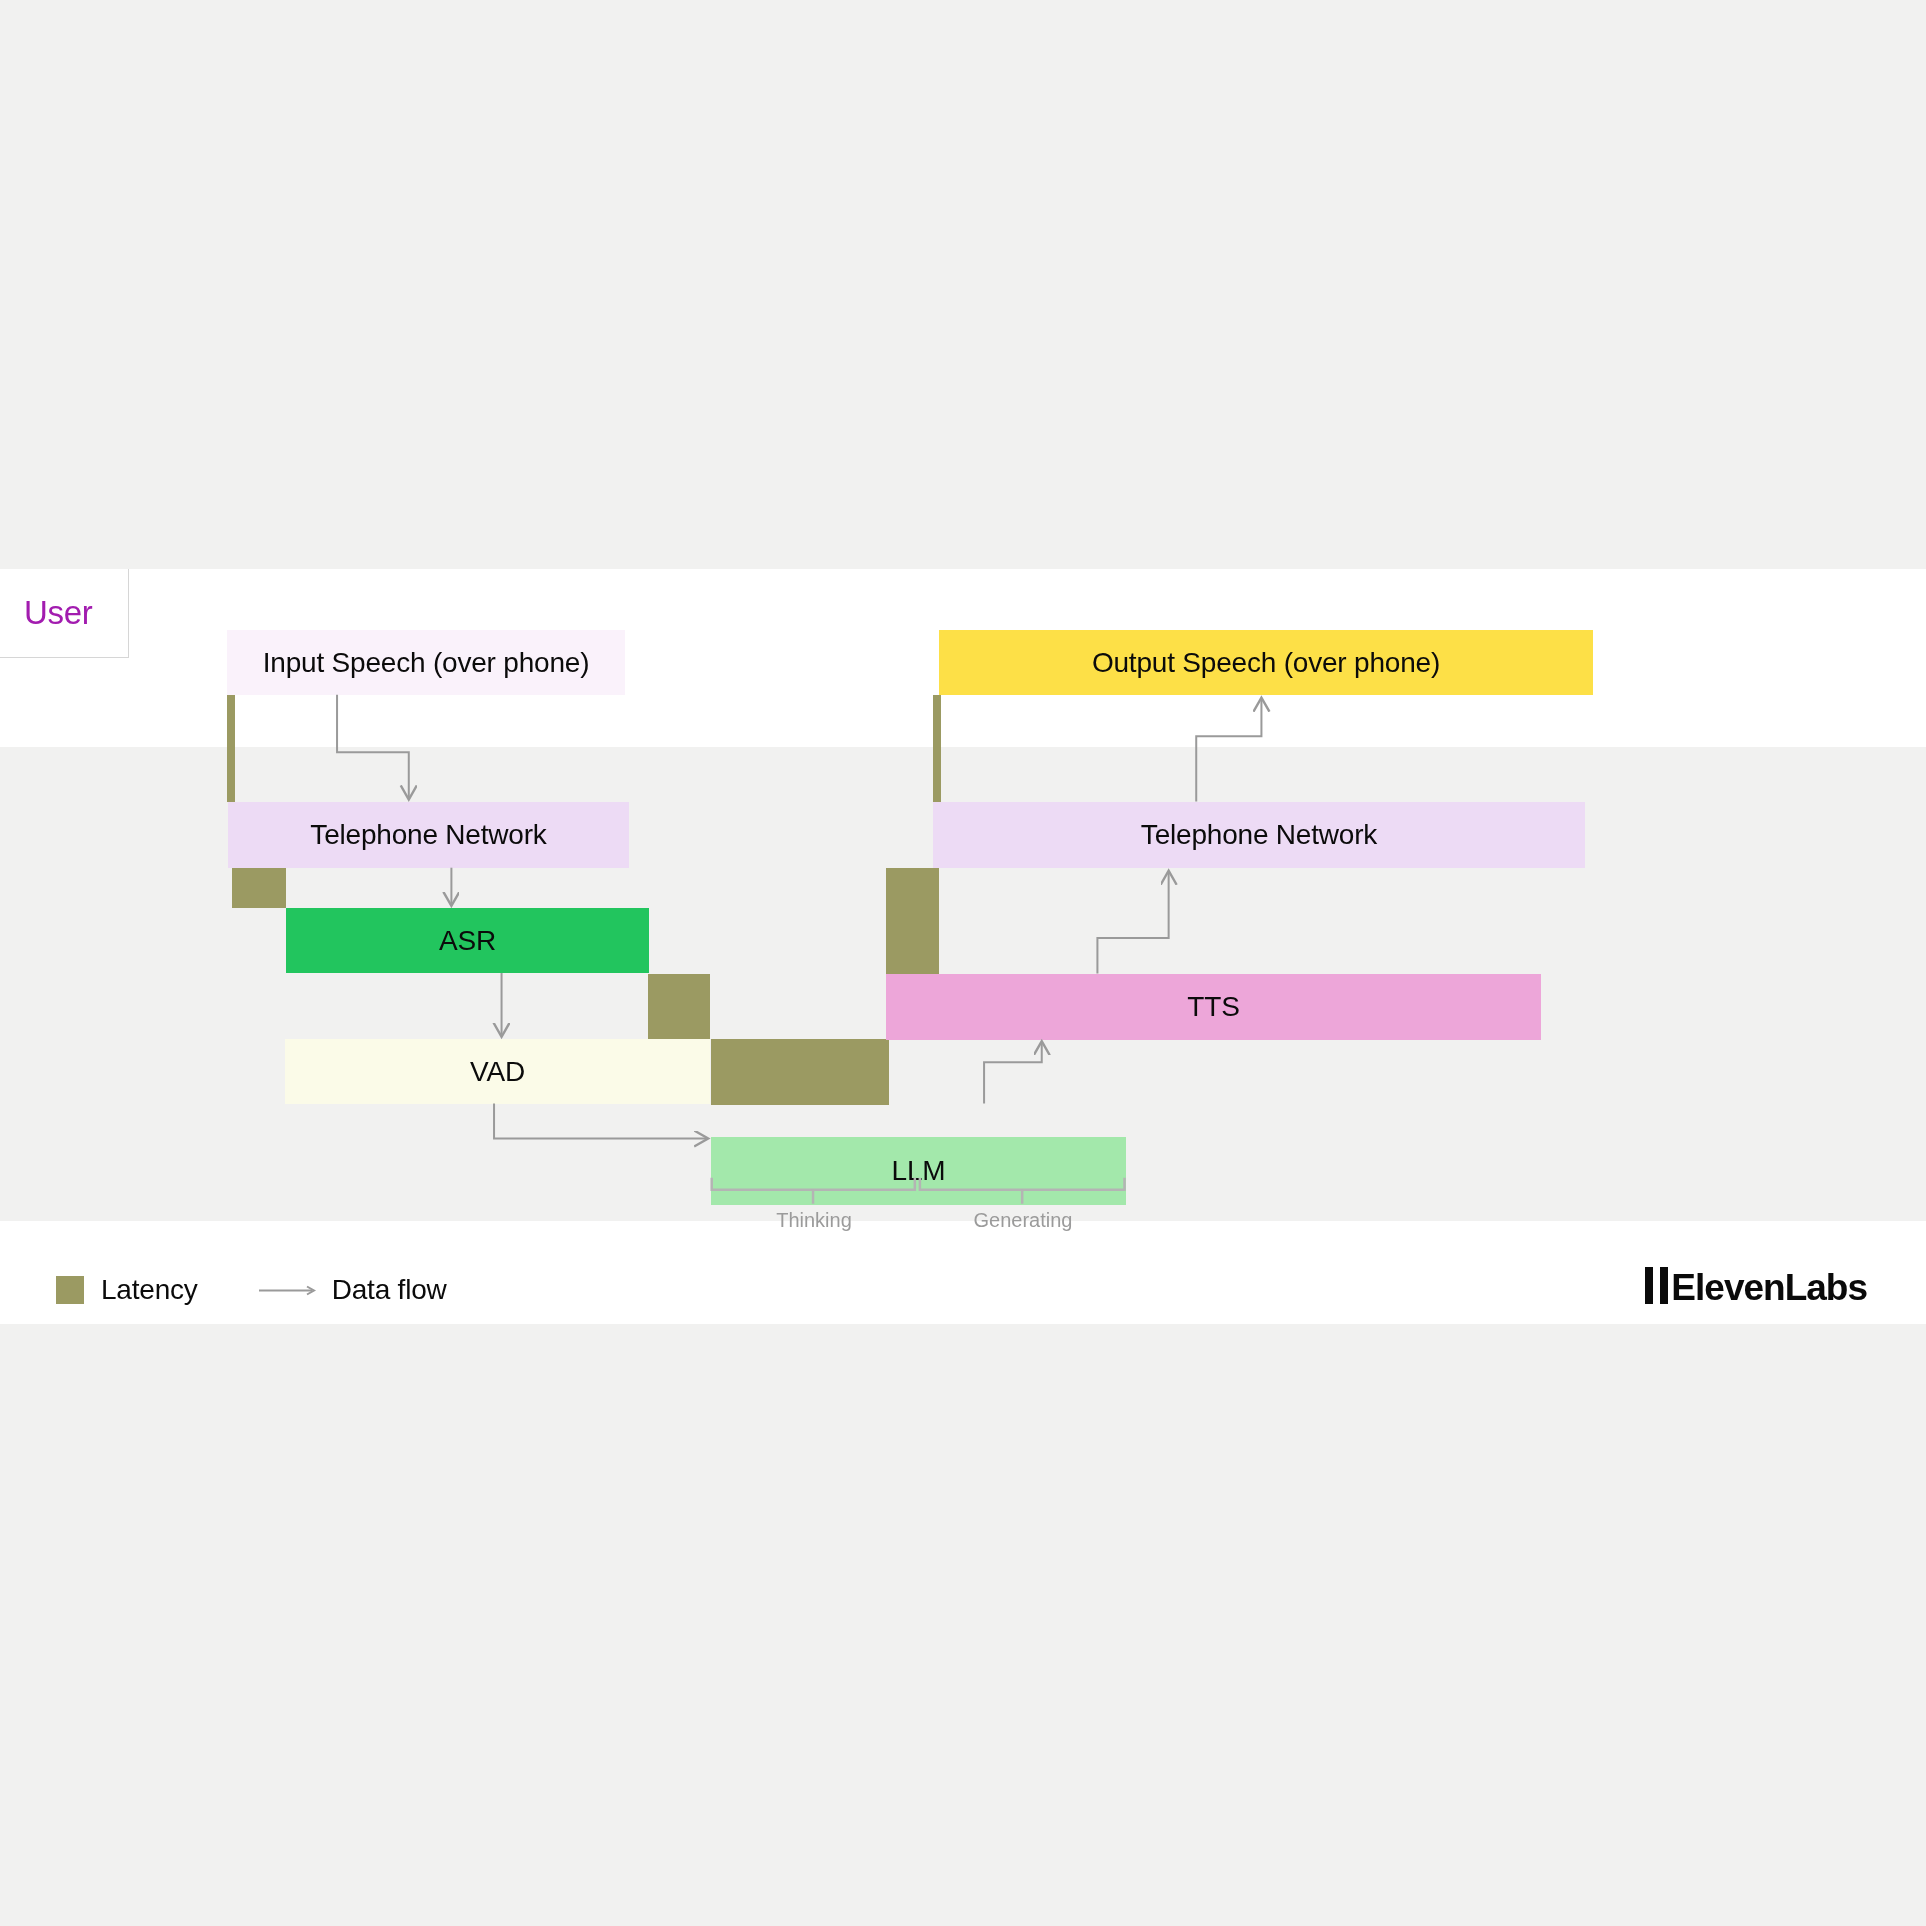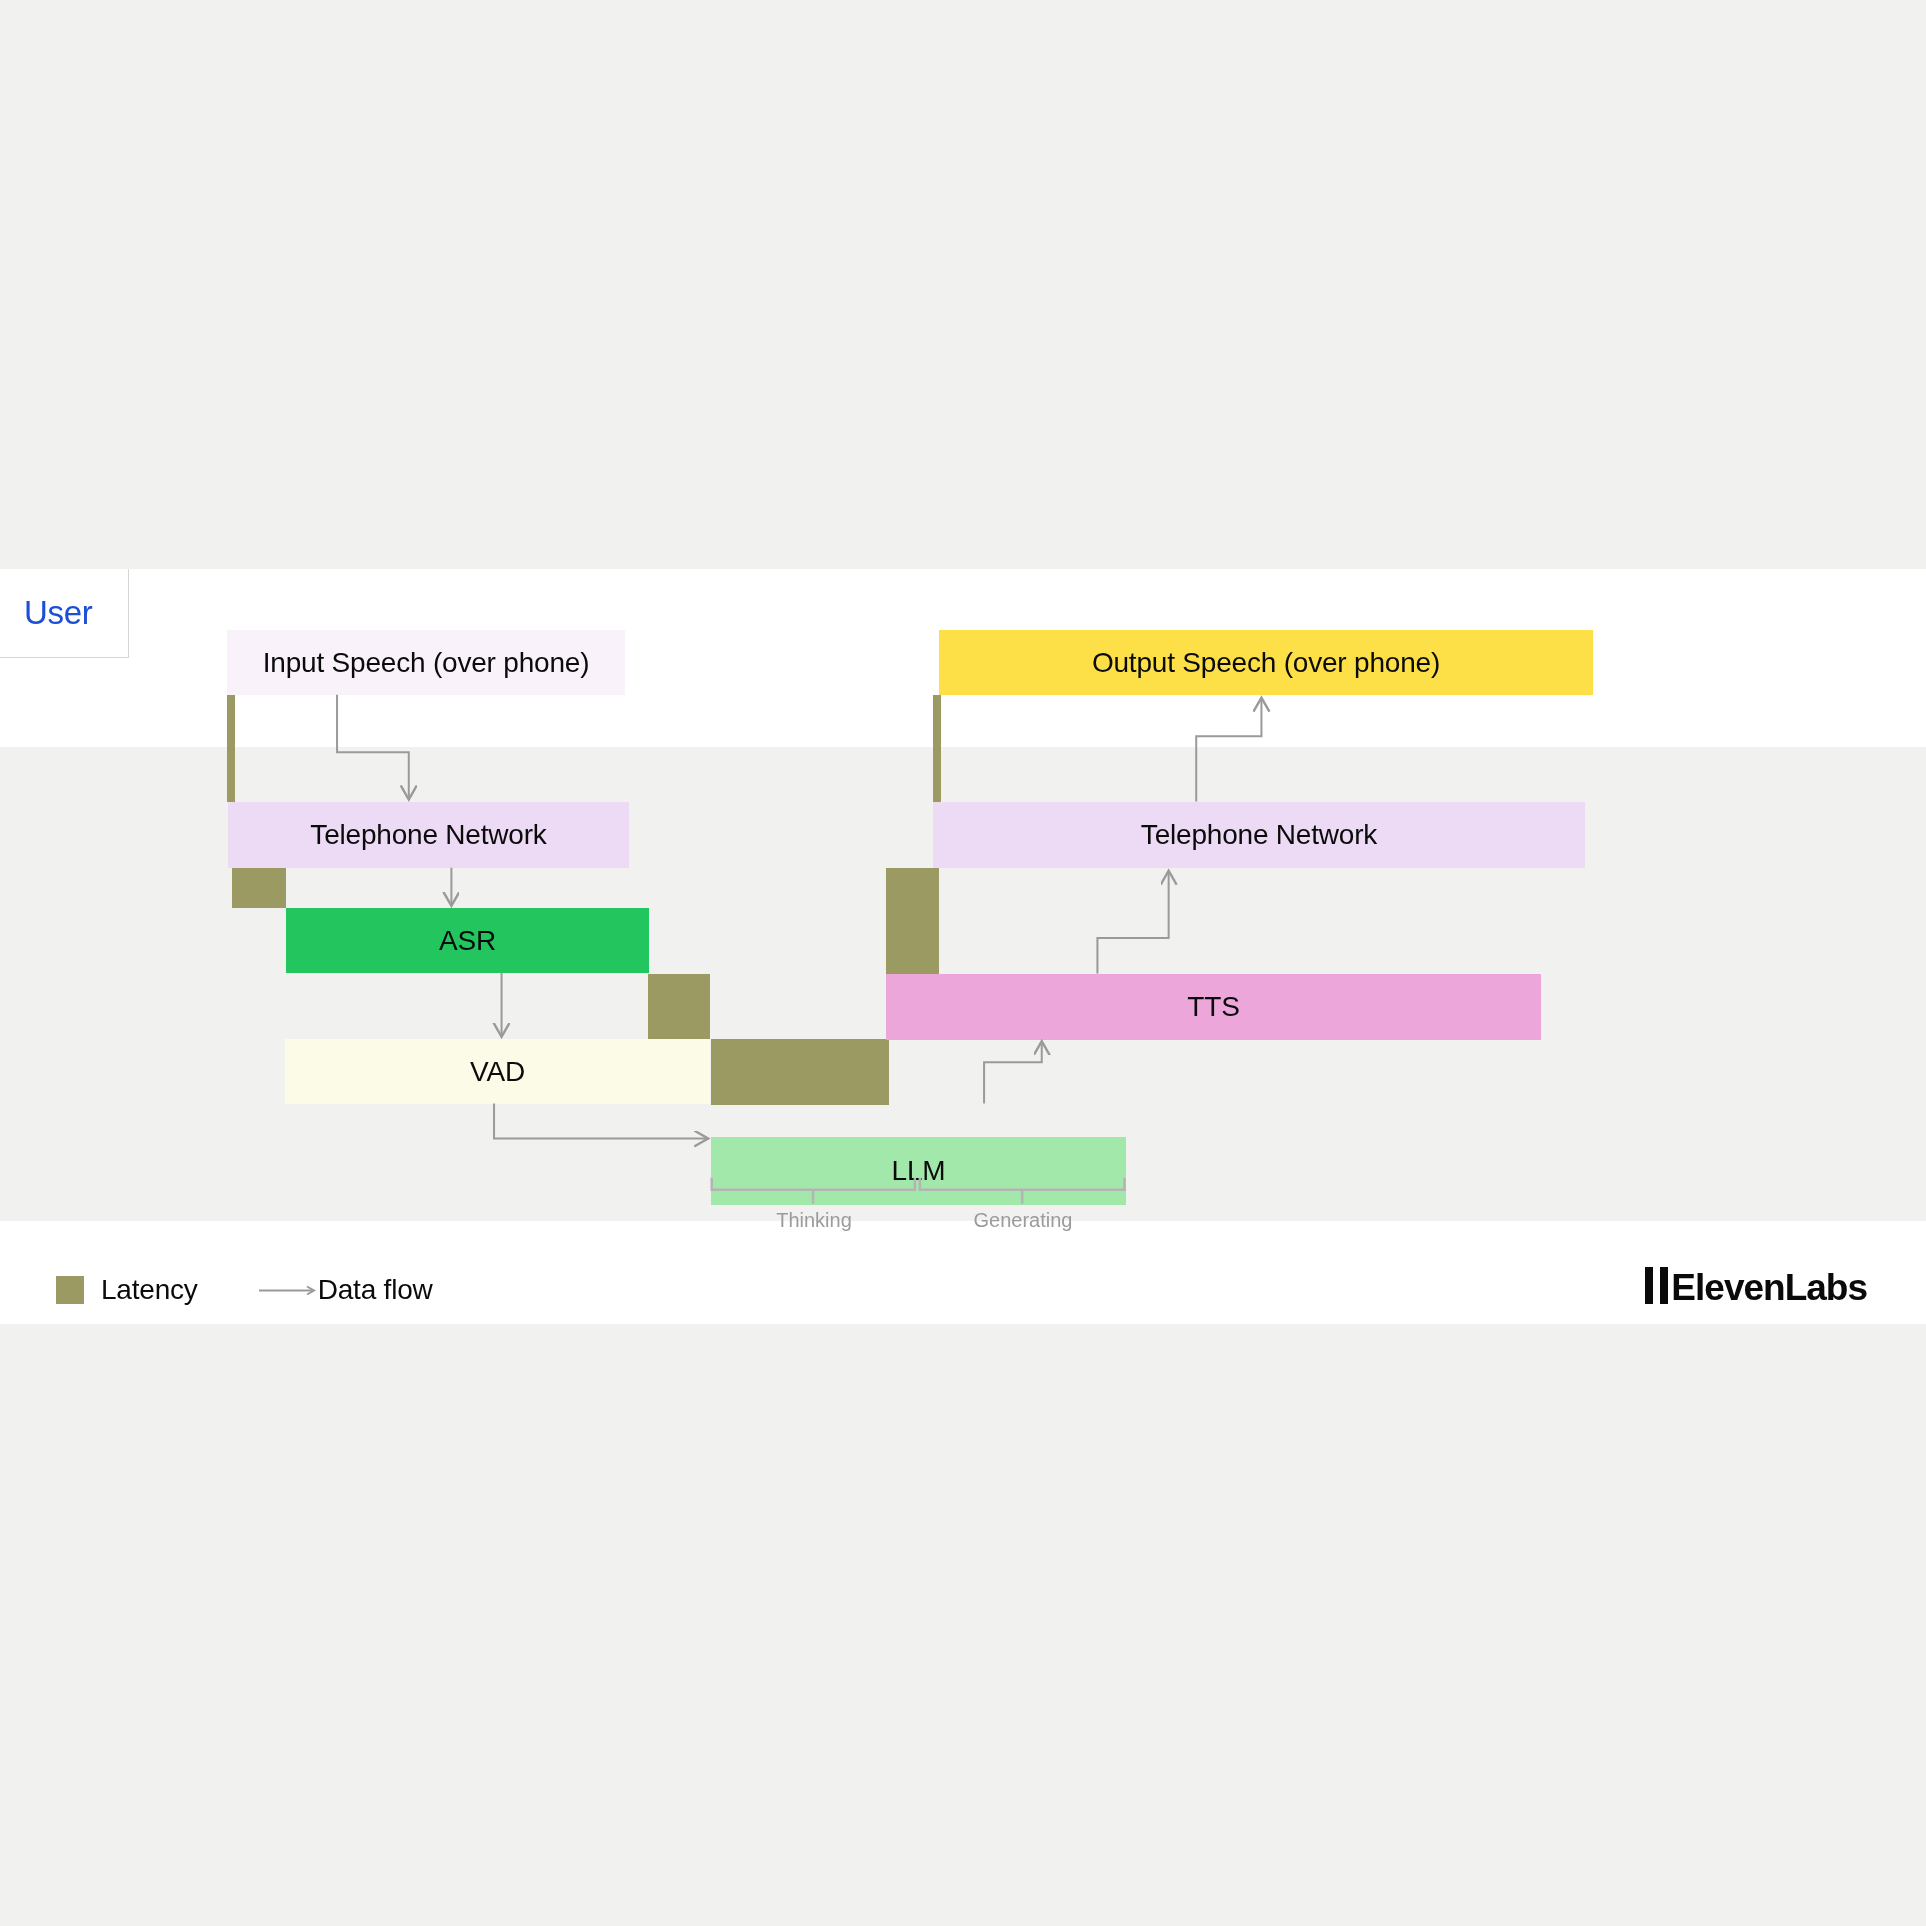--- a/index.html
+++ b/index.html
@@ -19,21 +19,21 @@
 
   
   .lane-tag{
     position:absolute;
     background:transparent;
     border-right:1px solid #d6d6d6;
     border-bottom:1px solid #d6d6d6;
     display:flex;align-items:center;
     box-sizing:border-box;
     padding-left:24px;
-    font-size:33px;color:#1d4ed8;
+    font-size:33px;color:#a21caf;
     letter-spacing:-0.3px;
   }
   #lane-user{left:0;top:569px;width:129px;height:89px;background:#ffffff;}
   #lane-system{left:0;top:747px;width:177px;height:89px;background:#f1f1f0;}
 
   
   .blk{
     position:absolute;
     display:flex;align-items:center;justify-content:center;
     box-sizing:border-box;
@@ -51,21 +51,21 @@
     position:absolute;
     font-size:20px;color:#9b9b9b;
     text-align:center;white-space:nowrap;
   }
 
   
   #legend{position:absolute;left:56px;top:1274px;display:flex;align-items:center;}
   #legend-swatch{width:28px;height:28px;background:#9b9a62;}
   #legend-latency-label{font-size:28px;color:#0b0b0b;margin-left:17px;letter-spacing:-0.2px;}
   #legend-arrow{margin-left:60px;display:flex;align-items:center;}
-  #legend-dataflow-label{font-size:28px;color:#0b0b0b;letter-spacing:-0.2px;}
+  #legend-dataflow-label{font-size:28px;color:#0b0b0b;margin-left:14px;letter-spacing:-0.2px;}
 
   #brand{
     position:absolute;right:59px;top:1267px;
     font-size:37px;font-weight:700;color:#0a0a0a;
     letter-spacing:-1px;white-space:nowrap;
     display:flex;align-items:center;
   }
   #brand-bars{display:inline-block;margin-right:3px;}
   .brand-bar{display:inline-block;width:8.5px;height:37px;background:#0a0a0a;vertical-align:-4px;}
   .brand-bar + .brand-bar{margin-left:6.5px;}

